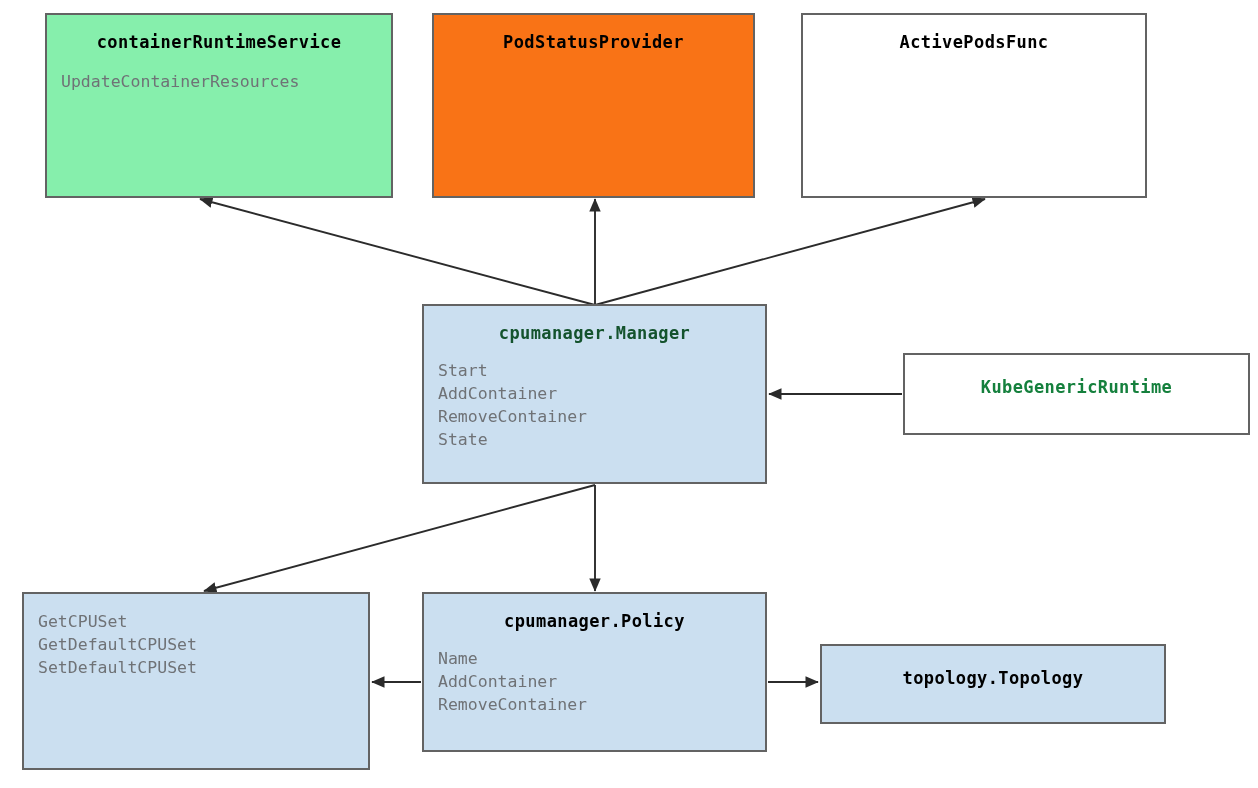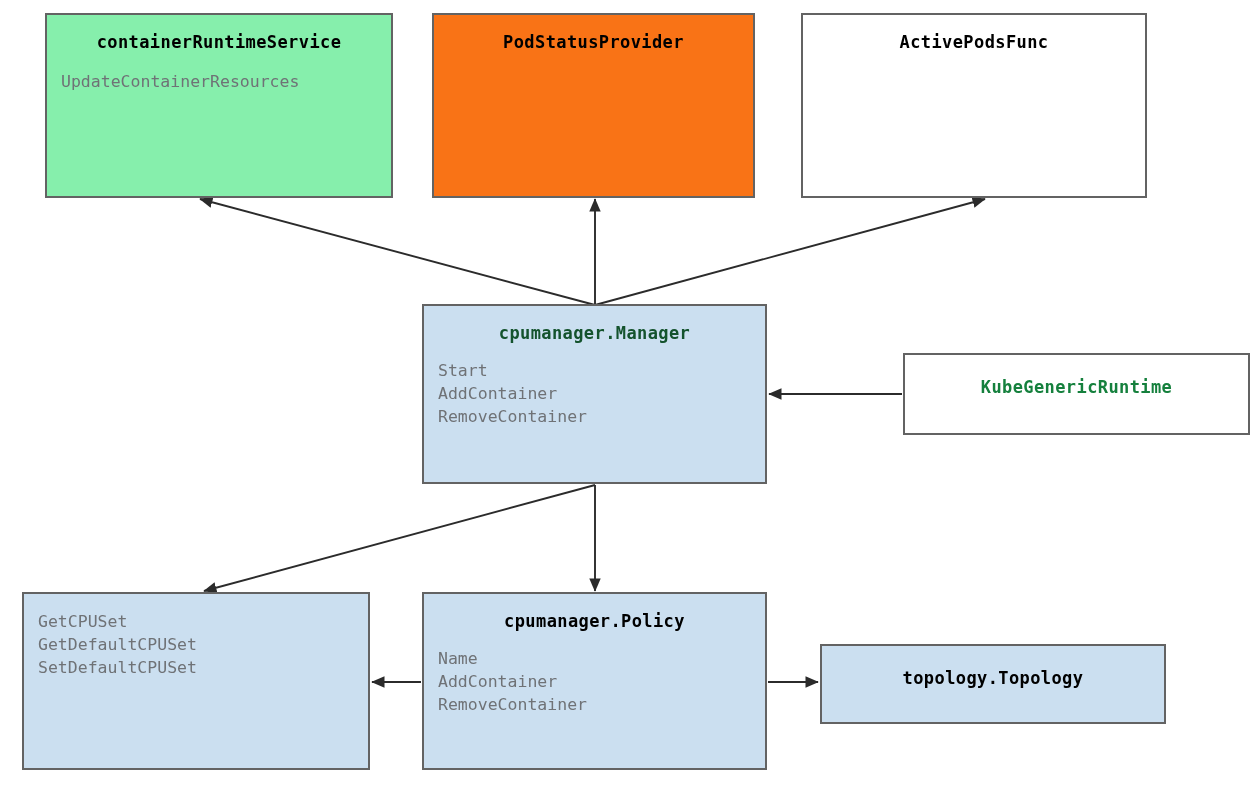--- a/index.html
+++ b/index.html
@@ -93,33 +93,34 @@
       </div>
       <div class="node" style="left: 801px; top: 13px; width: 346px; height: 185px; background: rgb(255, 255, 255); border-color: rgb(99, 99, 99);">
         <div class="node-title" style="color: rgb(0, 0, 0);">ActivePodsFunc</div>
       </div>
       <div class="node filled" style="left: 422px; top: 304px; width: 345px; height: 180px; background: rgb(203, 223, 240); border-color: rgb(99, 99, 99);">
         <div class="node-title" style="color: #14532d;">cpumanager.Manager</div>
         <div class="node-members tight" style="color: rgb(111, 114, 118);">
           <span class="member">Start</span>
           <span class="member">AddContainer</span>
           <span class="member">RemoveContainer</span>
+          <span class="member">State</span>
         </div>
       </div>
       <div class="node compact" style="left: 903px; top: 353px; width: 347px; height: 82px; background: rgb(255, 255, 255); border-color: rgb(99, 99, 99);">
         <div class="node-title" style="color: #15803d;">KubeGenericRuntime</div>
       </div>
       <div class="node filled" style="left: 22px; top: 592px; width: 348px; height: 178px; background: rgb(203, 223, 240); border-color: rgb(99, 99, 99);">
         <div class="node-members tight" style="color: rgb(111, 114, 118);">
           <span class="member">GetCPUSet</span>
           <span class="member">GetDefaultCPUSet</span>
           <span class="member">SetDefaultCPUSet</span>
         </div>
       </div>
-      <div class="node filled" style="left: 422px; top: 592px; width: 345px; height: 178px; background: rgb(203, 223, 240); border-color: rgb(99, 99, 99);">
+      <div class="node filled" style="left: 422px; top: 592px; width: 345px; height: 160px; background: rgb(203, 223, 240); border-color: rgb(99, 99, 99);">
         <div class="node-title" style="color: rgb(0, 0, 0);">cpumanager.Policy</div>
         <div class="node-members tight" style="color: rgb(111, 114, 118);">
           <span class="member">Name</span>
           <span class="member">AddContainer</span>
           <span class="member">RemoveContainer</span>
         </div>
       </div>
       <div class="node filled compact" style="left: 820px; top: 644px; width: 346px; height: 80px; background: rgb(203, 223, 240); border-color: rgb(99, 99, 99);">
         <div class="node-title" style="color: rgb(0, 0, 0); text-align: center;">topology.Topology</div>
       </div>

